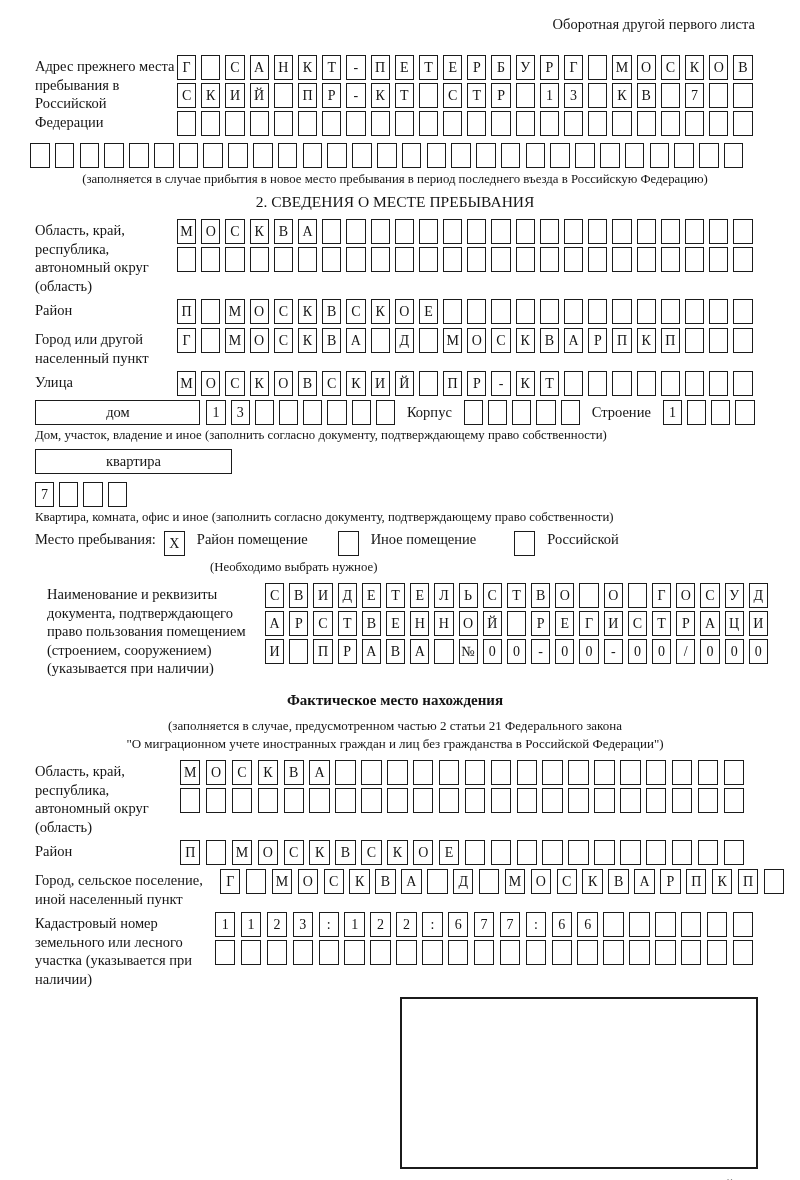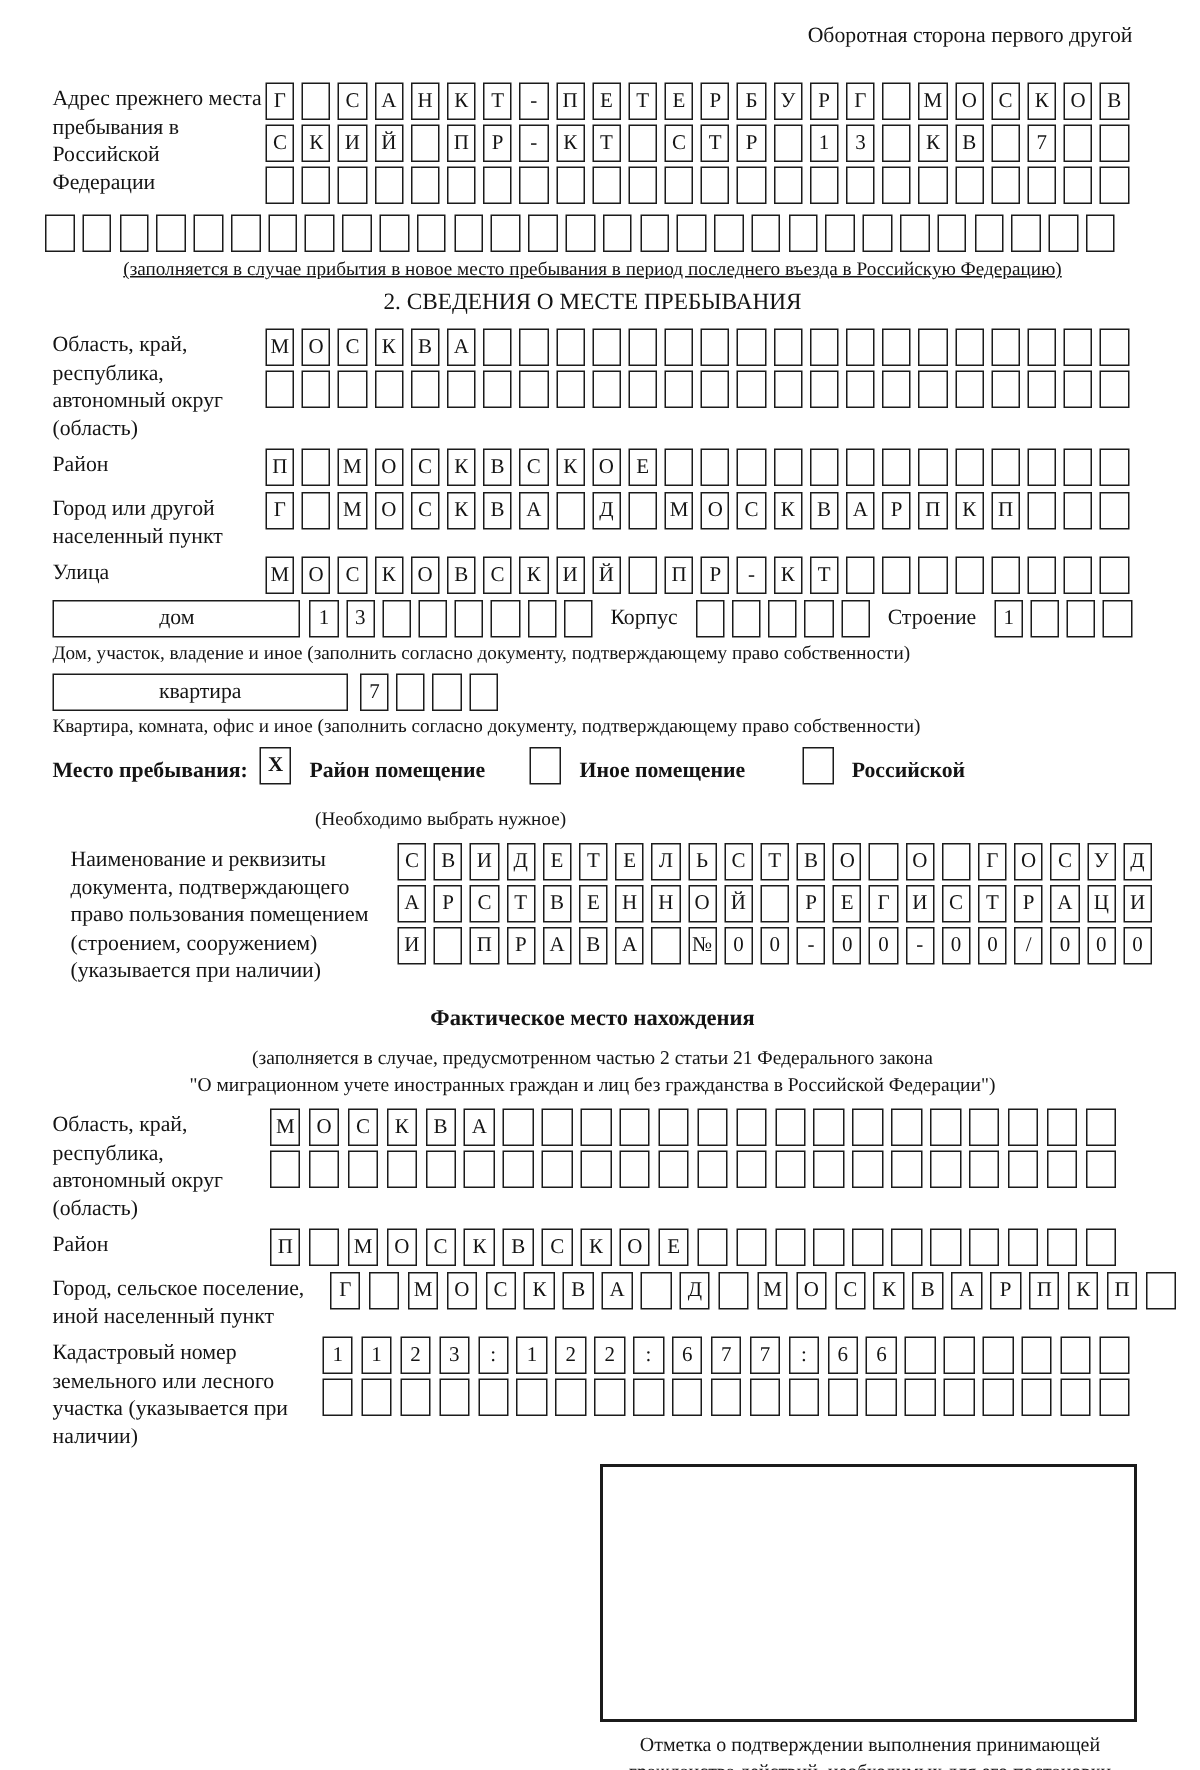--- a/index.html
+++ b/index.html
@@ -29,41 +29,41 @@
     display:flex; align-items:center; justify-content:center;
     font-size:14px;
   }
   .p24 { gap:5px; }   .p24 .cell { width:19.2px; }
   .p21 { gap:5px; }   .p21 .cell { width:19.2px; }
   .p22 { gap:5.5px; } .p22 .cell { width:20.4px; }
   .p29 { gap:5.2px; } .p29 .cell { width:19.6px; }
   .fullrow { margin:0 0 4px -5px; }
 
   .caption { font-size:12.8px; }
-  .caption.center { text-align:center; margin:2px 0 6px;text-decoration:underline; }
+  .caption.center { text-align:center; margin:2px 0 6px; }
   .caption.left { margin:3px 0 6px; }
 
   .section-title { font-weight:normal; font-size:15.5px; text-align:center; margin:6px 0 8px; }
   .fact-title { font-weight:bold; font-size:15px; text-align:center; margin:14px 0 8px; }
   .fact-note { text-align:center; font-size:13px; line-height:1.35; }
   .fact-notes { margin-bottom:8px; }
 
   .widebox {
     height:25px; flex:none;
     border:1.7px solid #1b1b1b;
     display:flex; align-items:center; justify-content:center;
     font-size:14.5px;
   }
   .wb165 { width:165px; }
   .wb197 { width:197px; }
   .inline-label { font-size:14.5px; line-height:25px; padding:0 6px; flex:none; }
   .houserow { gap:6px; margin-bottom:2px;justify-content:center; }
-  .aptrow { gap:8px; margin-bottom:2px; }
-
-  .placetype { display:flex; align-items:flex-end; margin:6px 0 16px;font-weight:bold; }
+  .aptrow { gap:8px; margin-bottom:2px;flex-direction:column; }
+
+  .placetype { display:flex; align-items:flex-start; margin:6px 0 4px; }
   .checkbox {
     width:21px; height:25px; flex:none;
     border:1.7px solid #1b1b1b;
     display:flex; align-items:center; justify-content:center;
     font-size:14px;
   }
   .pt-label { font-size:14.5px; }
   .ml8 { margin-left:8px; }  .ml12 { margin-left:12px; }
   .ml30 { margin-left:30px; } .ml38 { margin-left:38px; }
   .choose-note { margin:2px 0 8px 175px; }
@@ -78,21 +78,21 @@
   .stamp-caption {
     width:410px; margin:6px 0 0 340px;
     text-align:center; font-size:13.3px; line-height:1.4;
   }
 </style>
 </head>
 <body>
 
 <div class="page">
 
-  <div class="header-note">Оборотная сторона первого другой</div>
+  <div class="header-note">Оборотная другой первого листа</div>
 
   <div class="flexrow">
     <div class="label w142">Адрес прежнего места пребывания в Российской Федерации</div>
     <div class="rows">
       <div class="cellrow p24">
           <div class="cell">Г</div>
           <div class="cell"></div>
           <div class="cell">С</div>
           <div class="cell">А</div>
           <div class="cell">Н</div>

